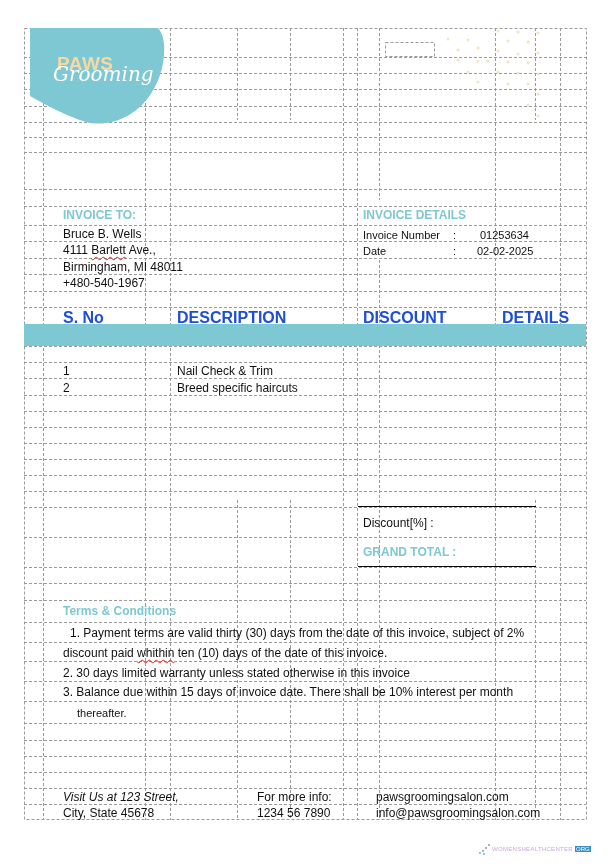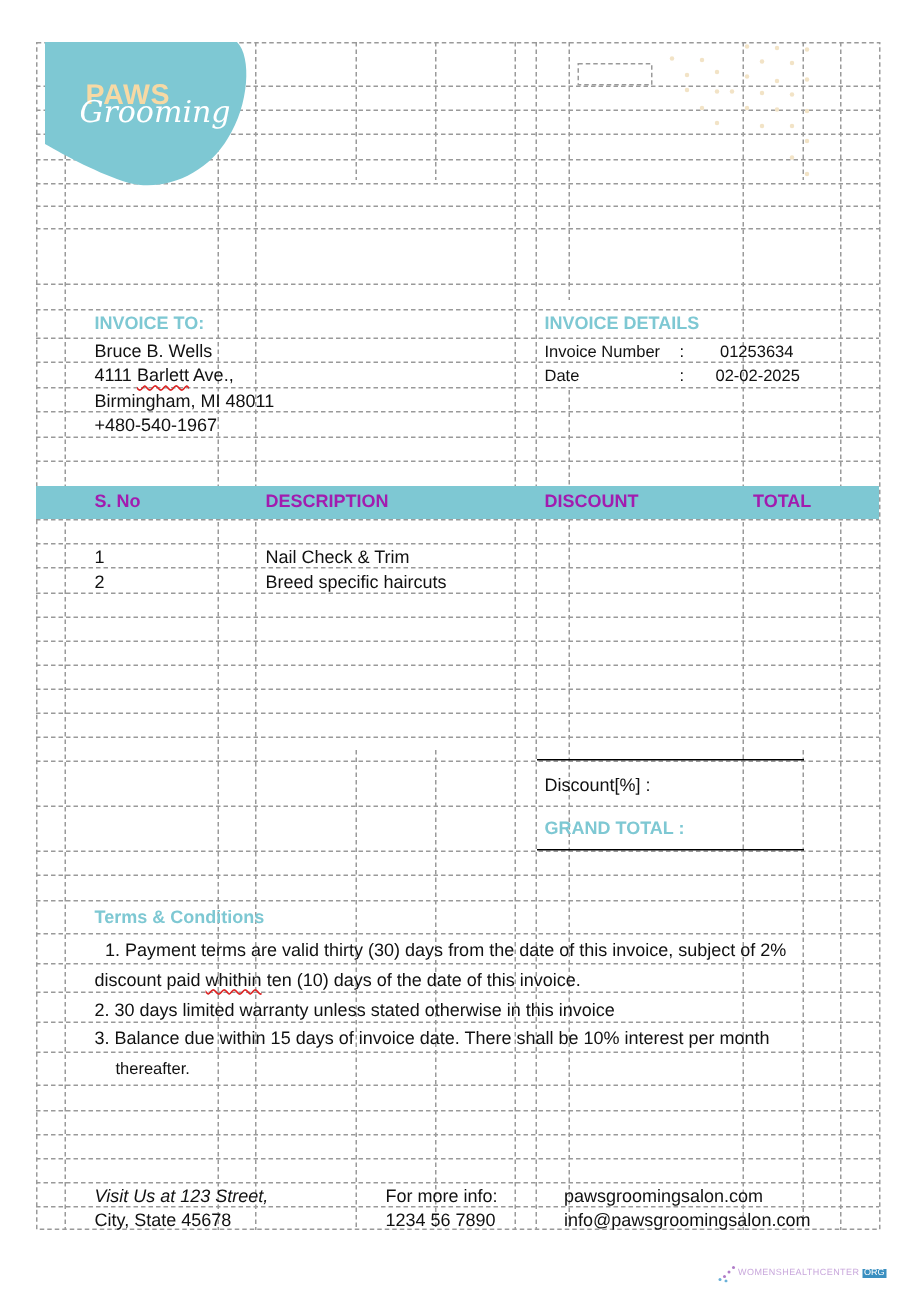--- a/index.html
+++ b/index.html
@@ -3,21 +3,21 @@
 <meta charset="utf-8">
 <style>
   html, body { margin:0; padding:0; background:#ffffff; }
   body { width:608px; height:868px; position:relative; overflow:hidden;
          font-family:"Liberation Sans", "DejaVu Sans", sans-serif; color:#111; }
   .page { position:absolute; left:0; top:0; width:608px; height:868px; }
   .grid { position:absolute; left:0; top:0; }
   .t { position:absolute; white-space:nowrap; font-size:12px; line-height:14px; color:#111; }
   .teal { color:#7ec8d3; font-weight:bold; }
   .hdr { position:absolute; left:24px; top:324px; width:562px; height:22px; background:#7ec8d3; }
-  .hdr-t { position:absolute; top:327px; font-size:12px; font-weight:bold; color:#a21caf; }
+  .hdr-t { position:absolute; top:309px; font-size:16px; font-weight:bold; color:#1d4ed8; }
   .solid { position:absolute; height:1px; background:#000; }
   .squig { text-decoration: underline wavy #d22; text-decoration-thickness:1px; text-underline-offset:2px; }
   .logo-text { position:absolute; }
 </style>
 </head>
 <body>
 
 <div class="page">
 
   <svg class="grid" width="608" height="868">
@@ -142,21 +142,21 @@
   <div class="t" style="left:453px; top:228px; font-size:11px;">:</div>
   <div class="t" style="left:480px; top:228px; font-size:11px;">01253634</div>
   <div class="t" style="left:363px; top:244px; font-size:11px;">Date</div>
   <div class="t" style="left:453px; top:244px; font-size:11px;">:</div>
   <div class="t" style="left:477px; top:244px; font-size:11px;">02-02-2025</div>
 
   <div class="hdr"></div>
   <div class="hdr-t" style="left:63px;">S. No</div>
   <div class="hdr-t" style="left:177px;">DESCRIPTION</div>
   <div class="hdr-t" style="left:363px;">DISCOUNT</div>
-  <div class="hdr-t" style="left:502px;">TOTAL</div>
+  <div class="hdr-t" style="left:502px;">DETAILS</div>
 
   <div>
     <div class="t" style="left:63px; top:364px;">1</div>
     <div class="t" style="left:177px; top:364px;">Nail Check &amp; Trim</div>
   </div>
   <div>
     <div class="t" style="left:63px; top:381px;">2</div>
     <div class="t" style="left:177px; top:381px;">Breed specific haircuts</div>
   </div>
 

